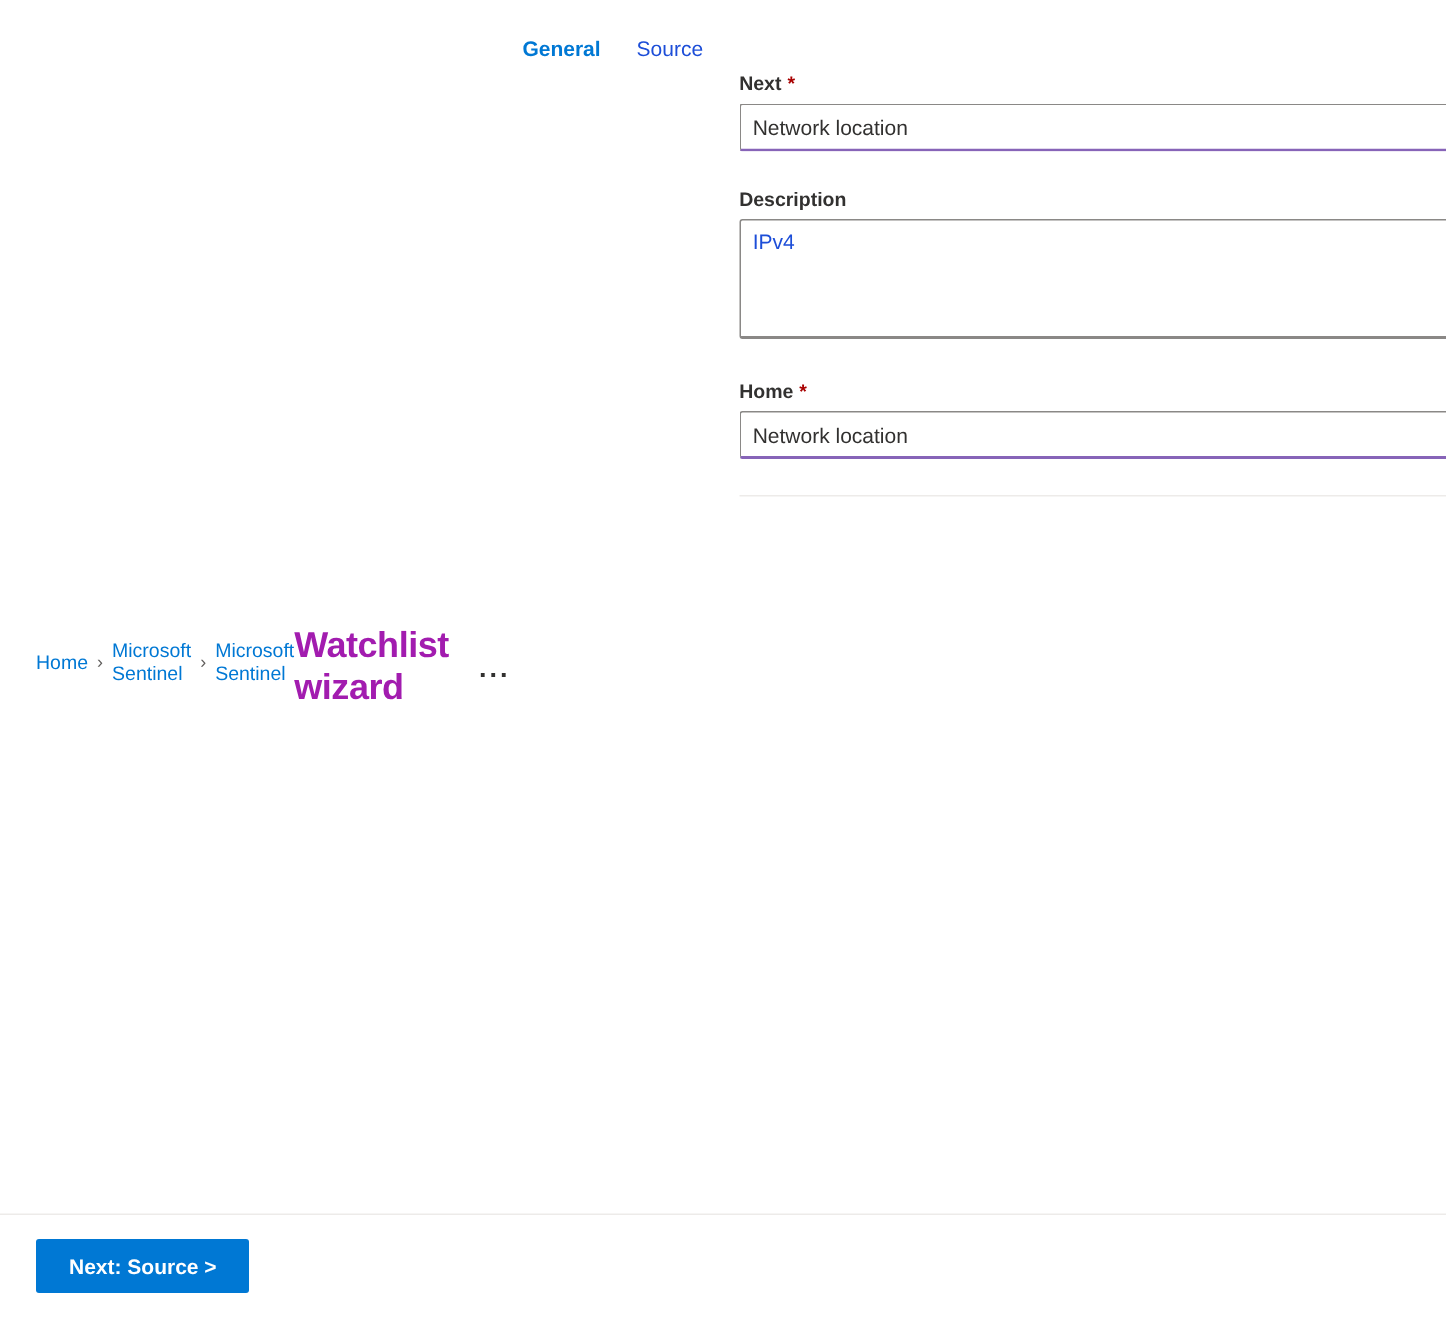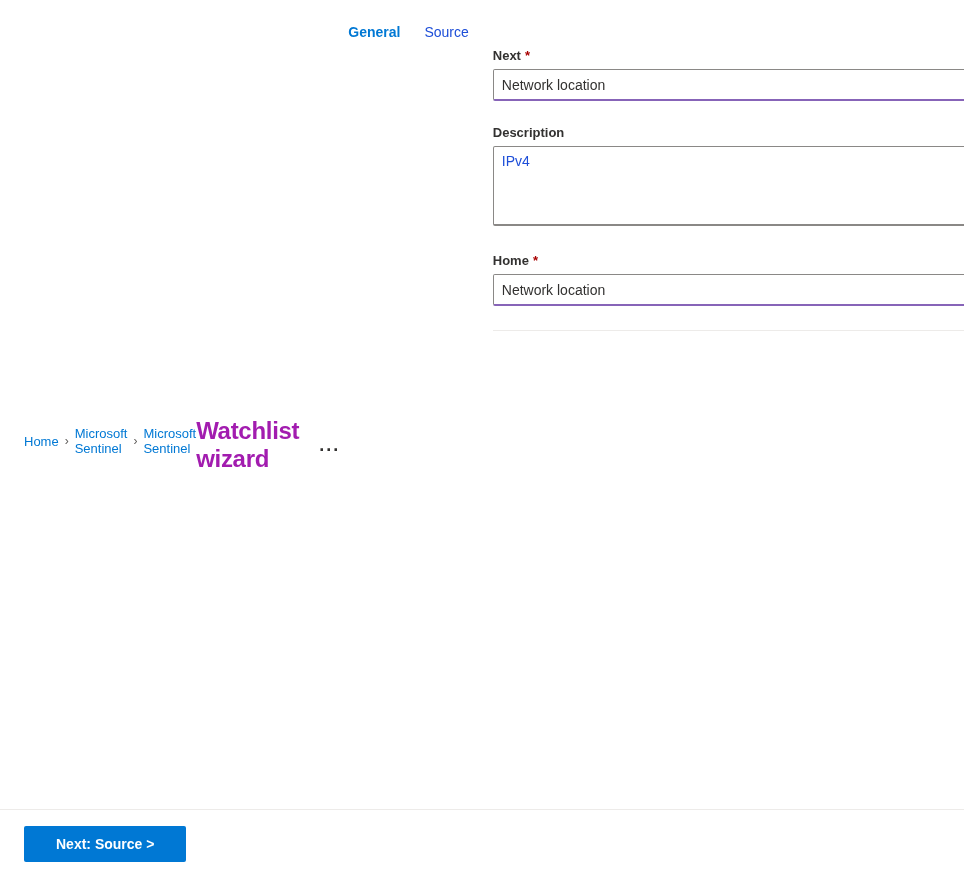--- a/index.html
+++ b/index.html
@@ -197,21 +197,21 @@
       padding: 16px 24px;
       display: flex;
       align-items: center;
     }
 
     .next-btn {
       background: #0078d4;
       color: #ffffff;
       border: none;
       border-radius: 2px;
-      padding: 0 32px;
+      padding: 0 22px;
       height: 36px;
       font-size: 14px;
       font-weight: 600;
       font-family: 'Segoe UI', sans-serif;
       cursor: pointer;
       white-space: nowrap;
     }
   </style>
 </head>
 <body>

